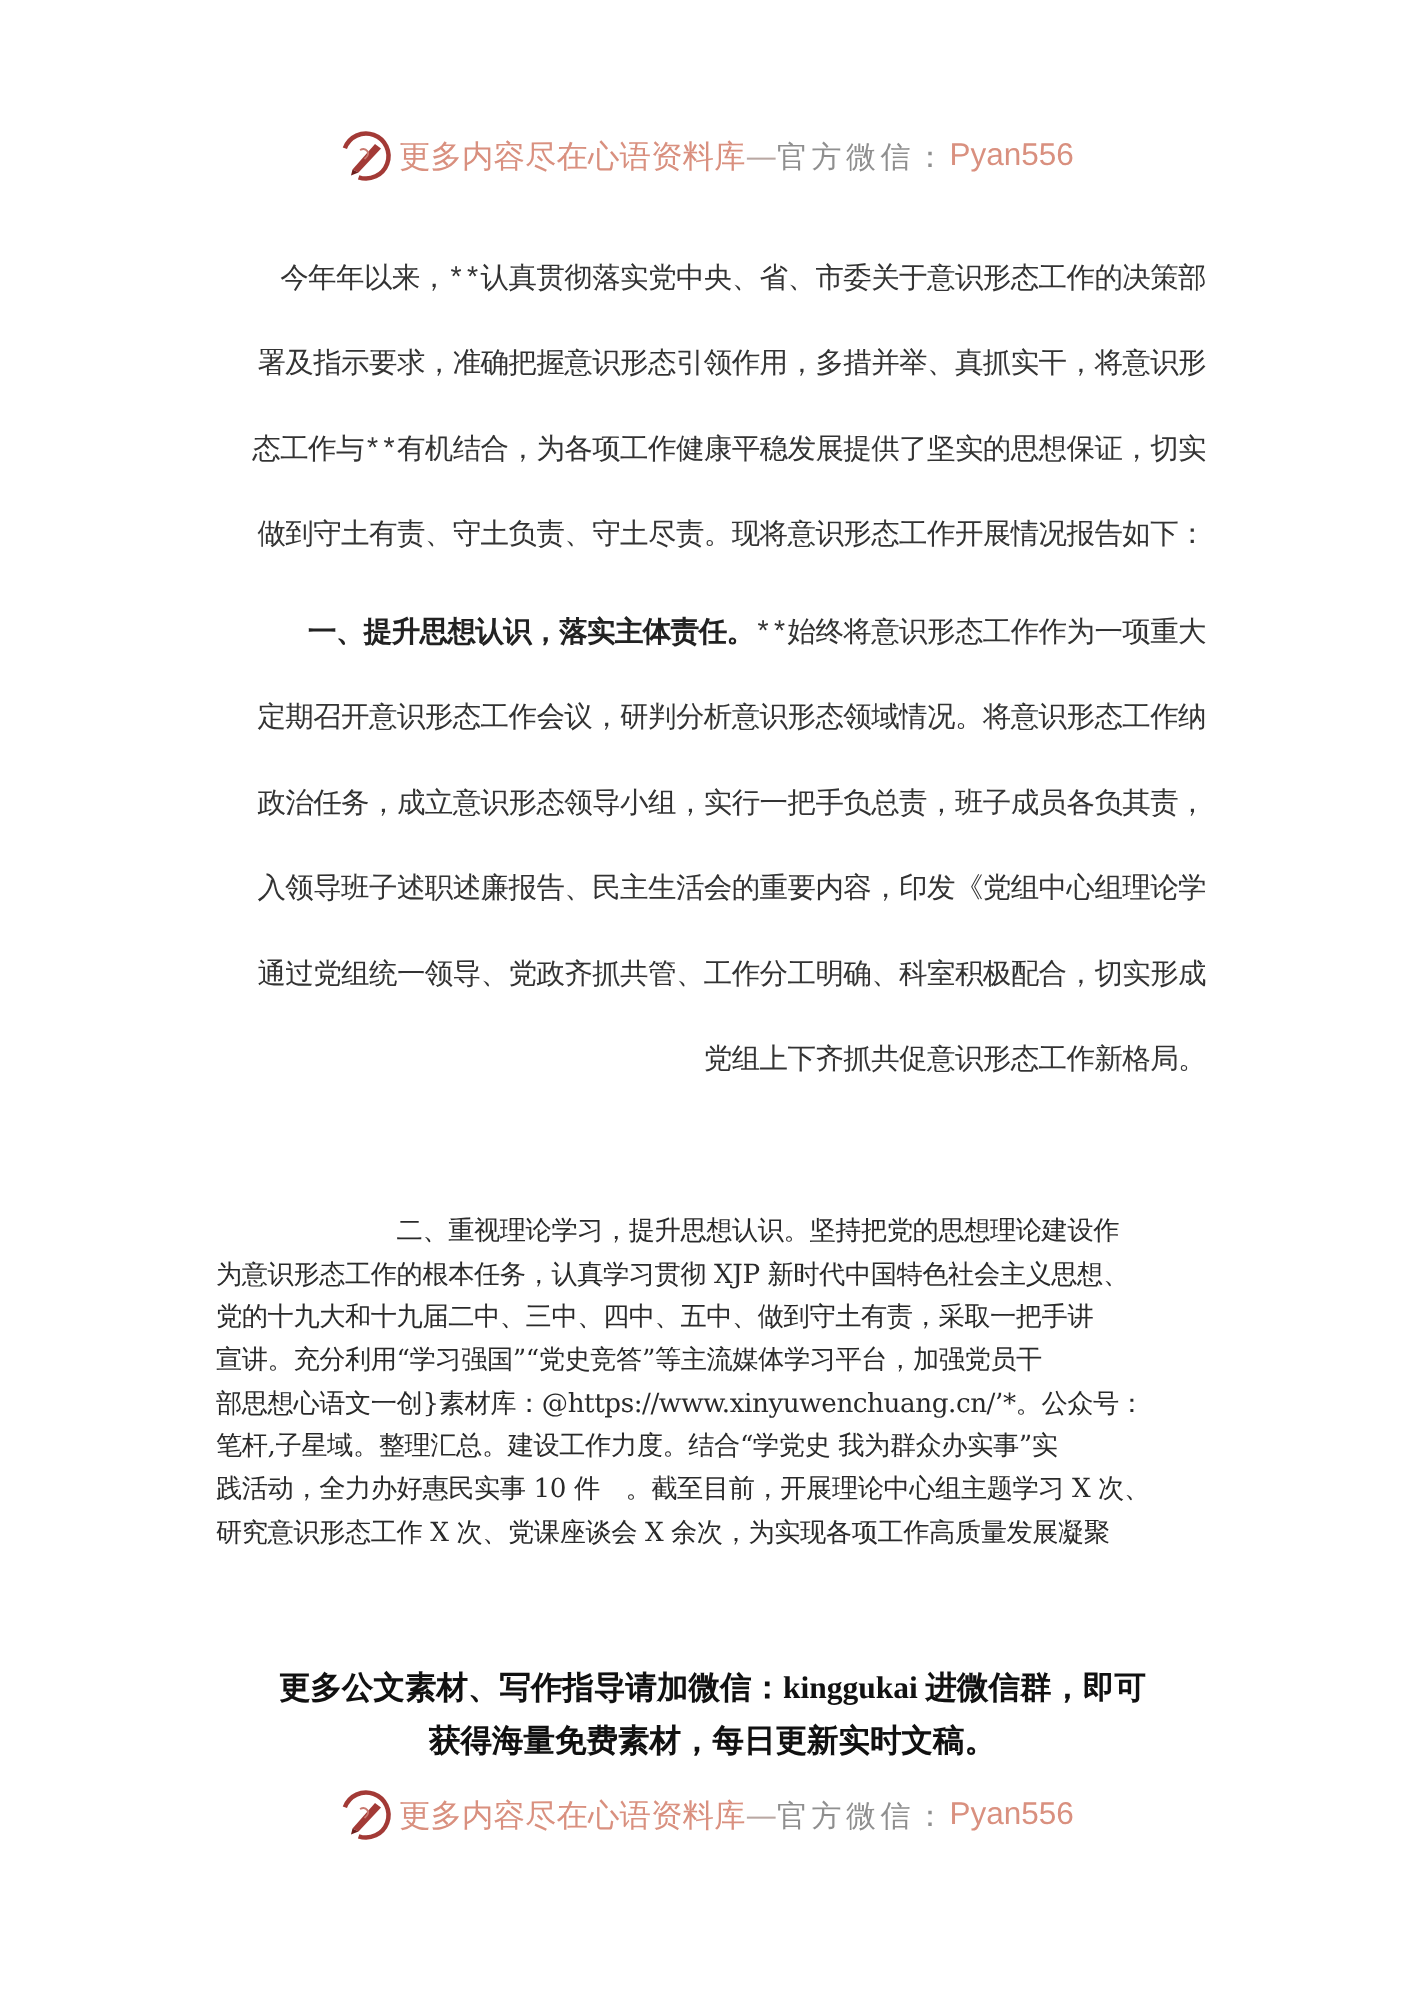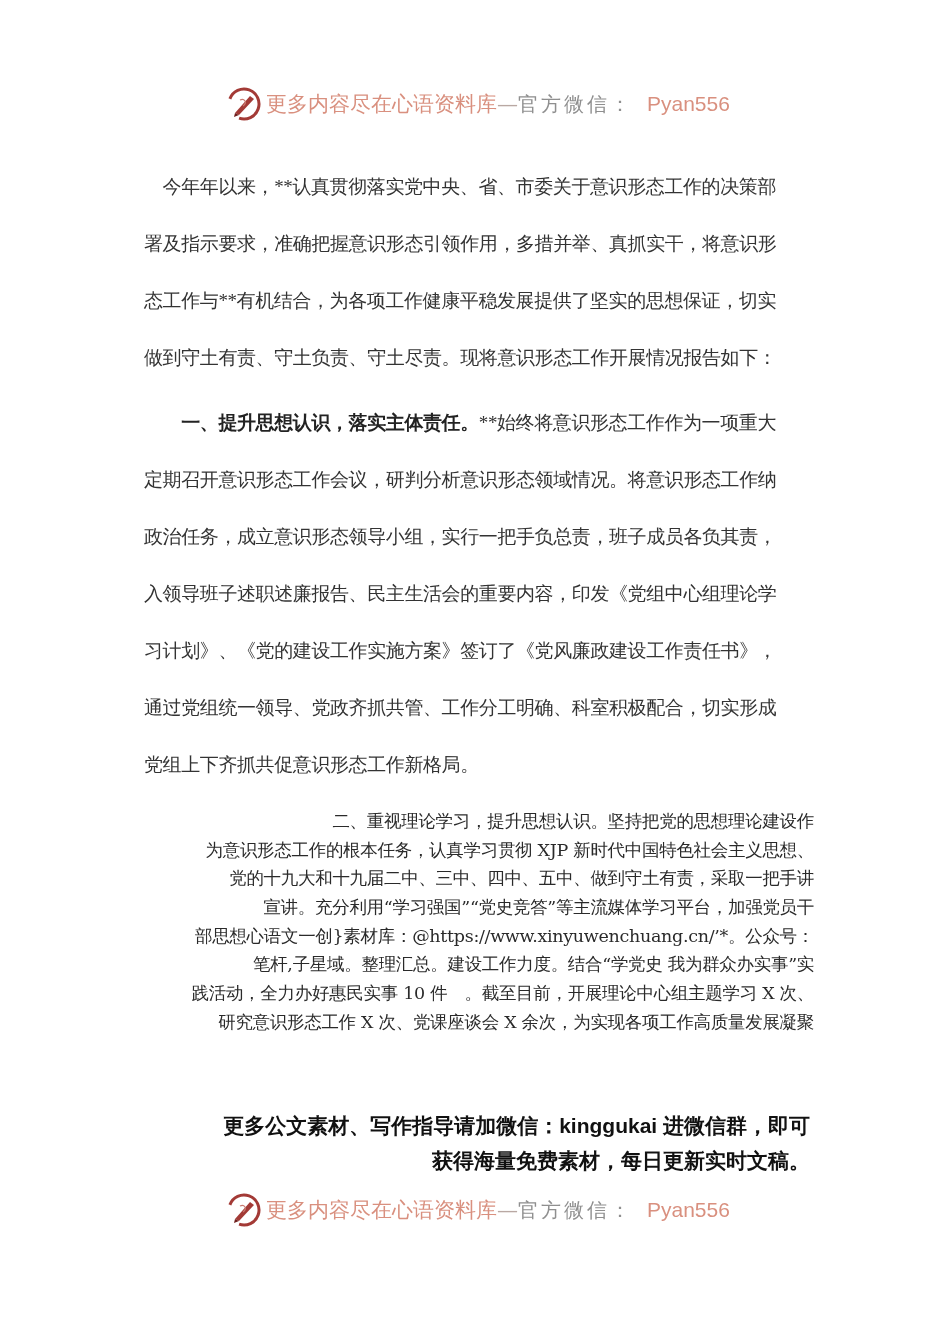--- a/index.html
+++ b/index.html
@@ -48,65 +48,65 @@
       font-size: 20px;
       color: #8f8f8f;
       letter-spacing: 3px;
       white-space: nowrap;
     }
     .banner-id {
       font-family: "Liberation Sans", "DejaVu Sans", sans-serif;
       font-size: 21px;
       color: #d9907f;
       white-space: nowrap;
-      margin-left: 14px;
+      margin-left: 0;
     }
 
     .sans-block {
       position: absolute;
       left: 144px;
       width: 660px;
-      font-family: Liberation Serif, serif;
+      font-family: Liberation Mono, monospace;
       font-size: 19px;
       color: #333333;
+      text-align: right;
     }
     .sans-line {
       height: 57px;
       line-height: 57px;
       white-space: nowrap;
       letter-spacing: -0.4px;
     }
     .p1 { top: 158px; }
     .p2 { top: 394px; }
     .bold { font-weight: bold; color: #222; }
 
     .serif-block {
       position: absolute;
       left: 144px;
       top: 807px;
       width: 670px;
       font-family: "DejaVu Serif", "Liberation Serif", serif;
       font-size: 17.5px;
       color: #2a2a2a;
-      text-align: right;
     }
     .serif-line {
       height: 28.7px;
       line-height: 28.7px;
       white-space: nowrap;
       letter-spacing: -0.3px;
     }
 
     .promo {
       position: absolute;
       left: 140px;
       width: 670px;
       top: 1108px;
-      text-align: right;
-      font-family: Liberation Sans, sans-serif;
+      text-align: center;
+      font-family: Liberation Serif, serif;
       font-weight: bold;
       font-size: 21px;
       color: #111111;
     }
     .promo-line {
       height: 35px;
       line-height: 35px;
       white-space: nowrap;
     }
   </style>
@@ -133,21 +133,20 @@
   <div class="sans-line">做到守土有责、守土负责、守土尽责。现将意识形态工作开展情况报告如下：</div>
 </div>
 
 <div class="sans-block p2">
   <div class="sans-line">
     <span class="bold">　　一、提升思想认识，落实主体责任。</span><span>**始终将意识形态工作作为一项重大</span>
   </div>
   <div class="sans-line">定期召开意识形态工作会议，研判分析意识形态领域情况。将意识形态工作纳</div>
   <div class="sans-line">政治任务，成立意识形态领导小组，实行一把手负总责，班子成员各负其责，</div>
   <div class="sans-line">入领导班子述职述廉报告、民主生活会的重要内容，印发《党组中心组理论学</div>
-  <div class="sans-line">习计划》、《党的建设工作实施方案》签订了《党风廉政建设工作责任书》，</div>
   <div class="sans-line">通过党组统一领导、党政齐抓共管、工作分工明确、科室积极配合，切实形成</div>
   <div class="sans-line">党组上下齐抓共促意识形态工作新格局。</div>
 </div>
 
 <div class="serif-block">
   <div class="serif-line">　　　　　　　二、重视理论学习，提升思想认识。坚持把党的思想理论建设作</div>
   <div class="serif-line">为意识形态工作的根本任务，认真学习贯彻 XJP 新时代中国特色社会主义思想、</div>
   <div class="serif-line">党的十九大和十九届二中、三中、四中、五中、做到守土有责，采取一把手讲</div>
   <div class="serif-line">宣讲。充分利用“学习强国”“党史竞答”等主流媒体学习平台，加强党员干</div>
   <div class="serif-line">部思想心语文一创}素材库：@https://www.xinyuwenchuang.cn/’*。公众号：</div>

